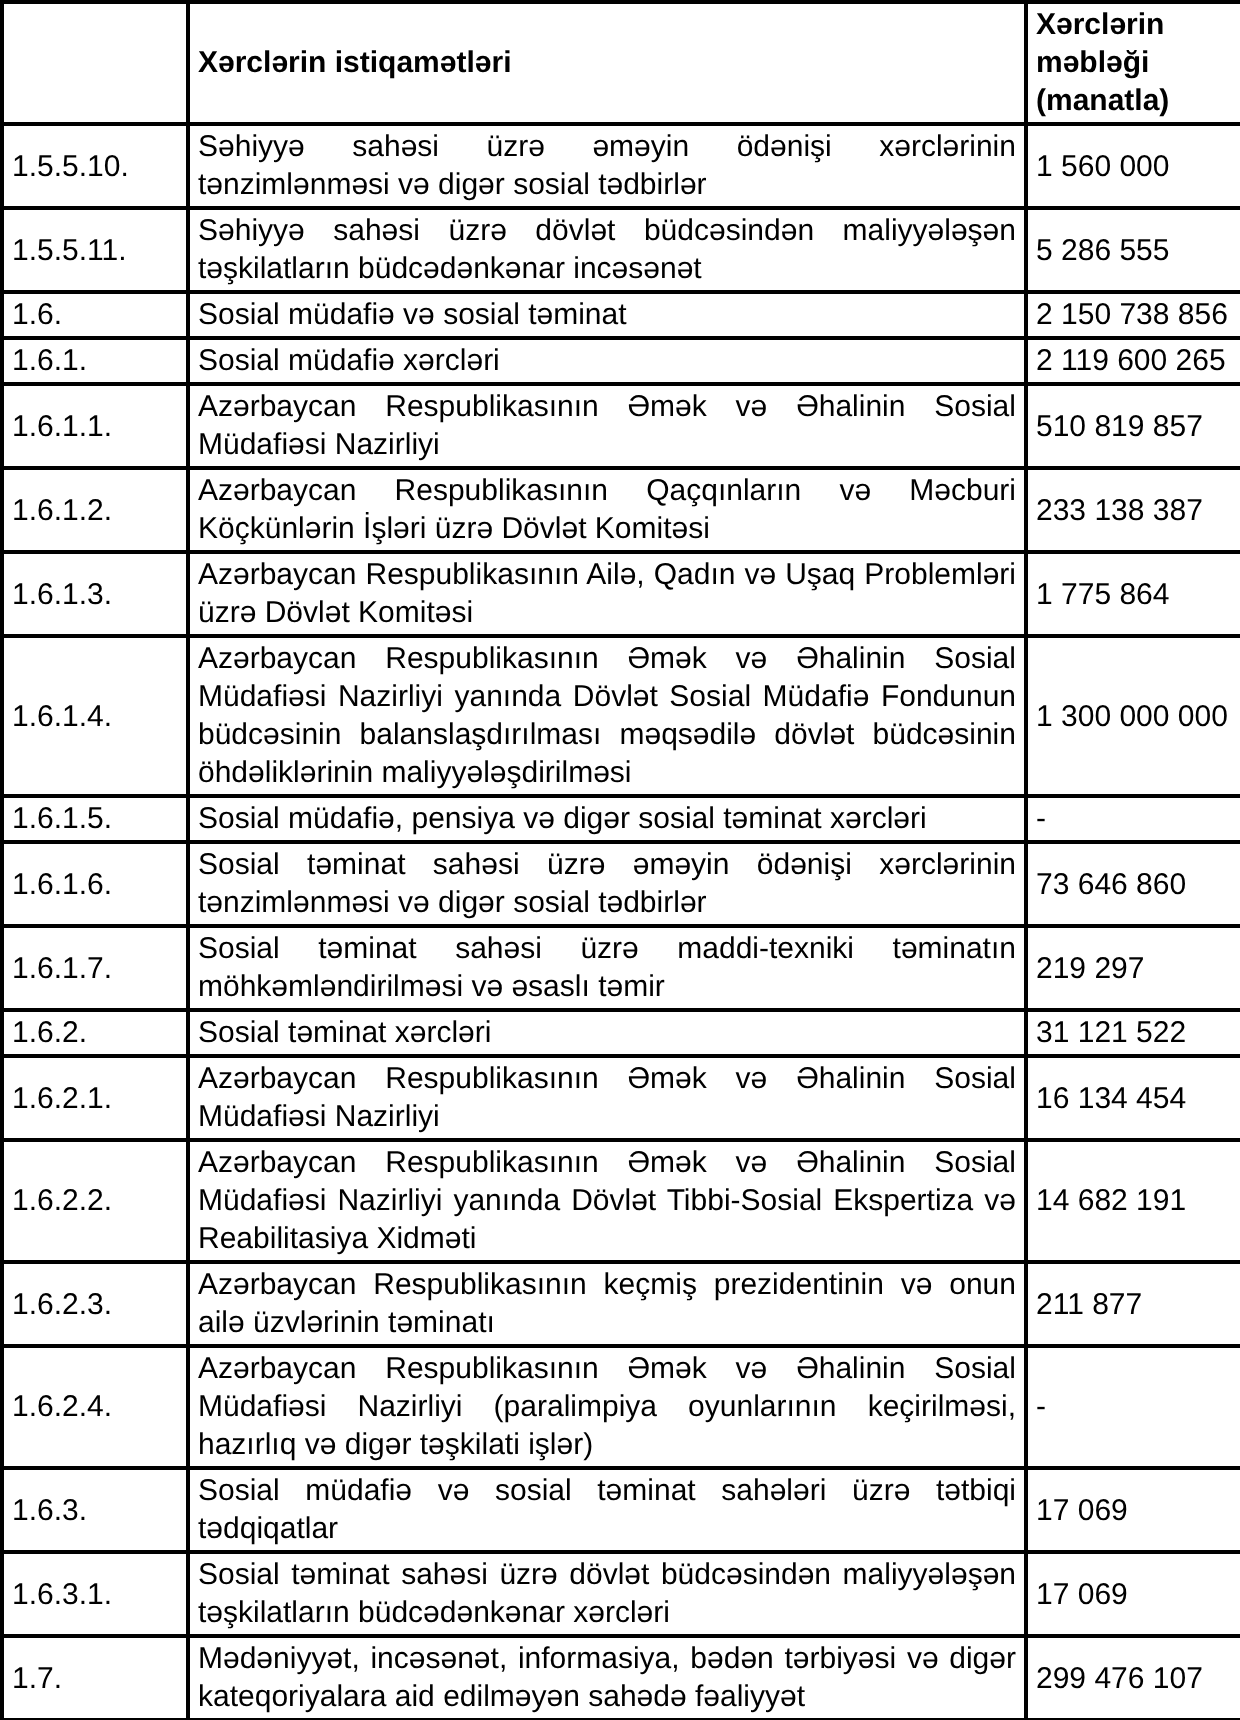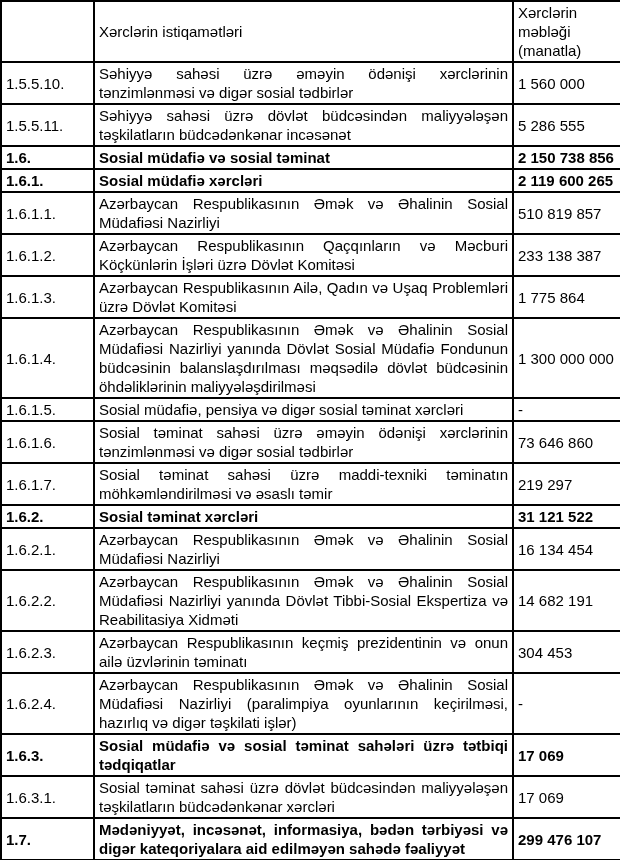--- a/index.html
+++ b/index.html
@@ -23,38 +23,38 @@
   }
   table.budget td, table.budget th {
     border: 2px solid #000000;
     padding: 1px 4px;
     vertical-align: middle;
     line-height: 19px;
     overflow: hidden;
     word-wrap: break-word;
   }
   table.budget th {
-    font-weight: normal;
+    font-weight: bold;
     text-align: left;
   }
   .code-cell {
     text-align: left;
     vertical-align: middle;
   }
   .desc-cell {
     text-align: justify;
     vertical-align: middle;
   }
   .amount-cell {
     text-align: left;
     vertical-align: middle;
     border-radius: 8px;
   }
   tr.bold td {
-    font-weight: bold;
+    font-weight: normal;
   }
   th.header-desc {
     vertical-align: middle;
   }
   th.header-amount {
     vertical-align: top;
   }
   th.header-amount .amount-sub {
   }
 </style>
@@ -145,21 +145,21 @@
           <td class="amount-cell">16 134 454</td>
         </tr>
         <tr>
           <td class="code-cell">1.6.2.2.</td>
           <td class="desc-cell">Azərbaycan Respublikasının Əmək və Əhalinin Sosial Müdafiəsi Nazirliyi yanında Dövlət Tibbi-Sosial Ekspertiza və Reabilitasiya Xidməti</td>
           <td class="amount-cell">14 682 191</td>
         </tr>
         <tr>
           <td class="code-cell">1.6.2.3.</td>
           <td class="desc-cell">Azərbaycan Respublikasının keçmiş prezidentinin və onun ailə üzvlərinin təminatı</td>
-          <td class="amount-cell">304 453</td>
+          <td class="amount-cell">211 877</td>
         </tr>
         <tr>
           <td class="code-cell">1.6.2.4.</td>
           <td class="desc-cell">Azərbaycan Respublikasının Əmək və Əhalinin Sosial Müdafiəsi Nazirliyi (paralimpiya oyunlarının keçirilməsi, hazırlıq və digər təşkilati işlər)</td>
           <td class="amount-cell">-</td>
         </tr>
         <tr class="bold">
           <td class="code-cell">1.6.3.</td>
           <td class="desc-cell">Sosial müdafiə və sosial təminat sahələri üzrə tətbiqi tədqiqatlar</td>
           <td class="amount-cell">17 069</td>

